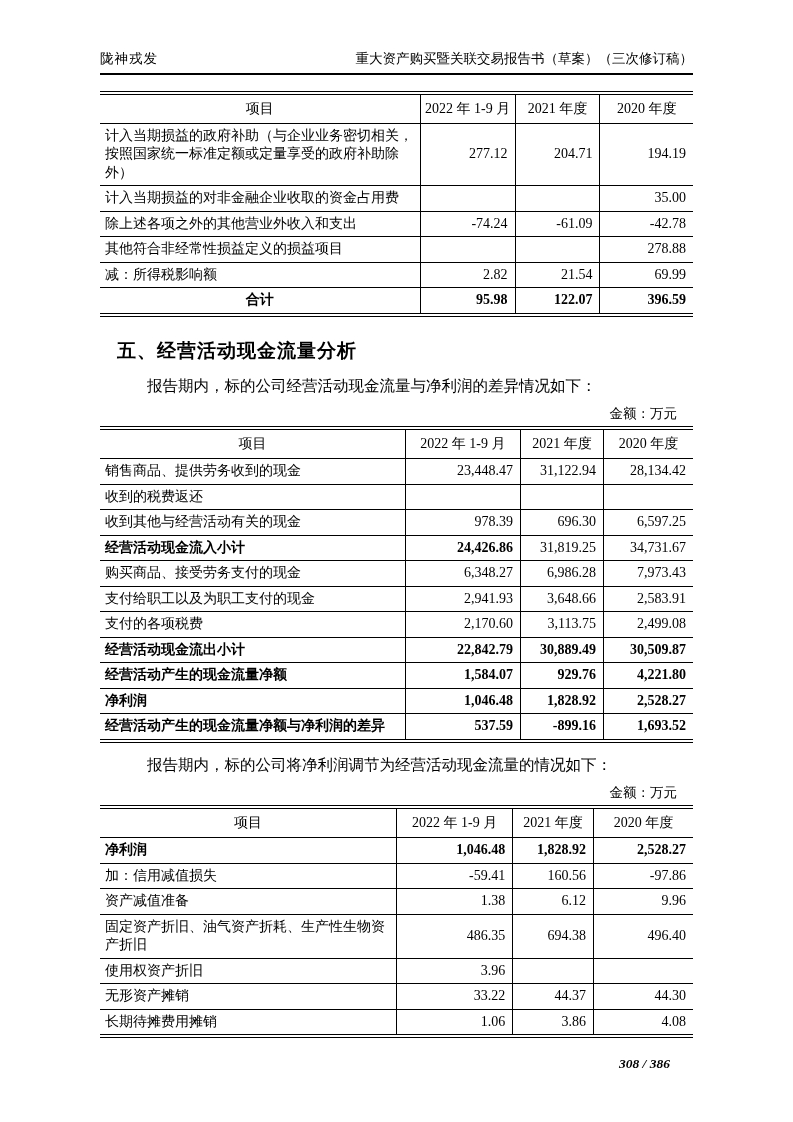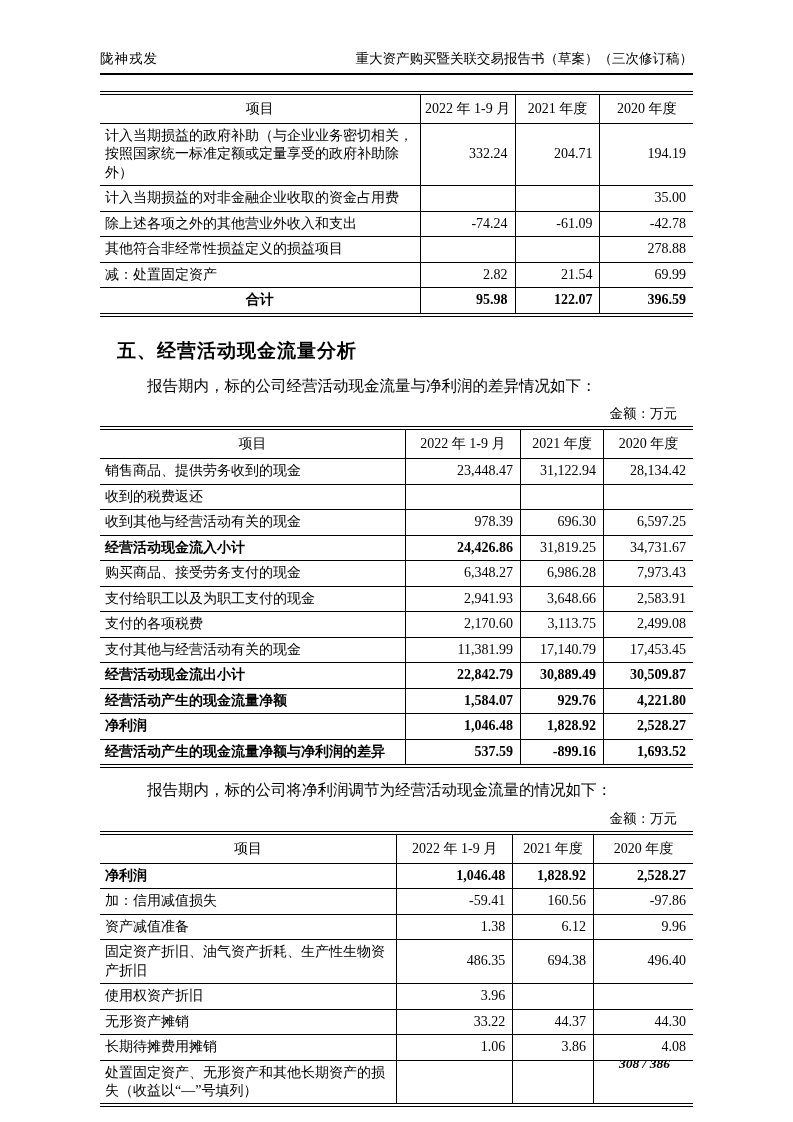--- a/index.html
+++ b/index.html
@@ -62,21 +62,21 @@
         <tr>
           <th>项目</th>
           <th>2022 年 1-9 月</th>
           <th>2021 年度</th>
           <th>2020 年度</th>
         </tr>
       </thead>
       <tbody>
         <tr>
           <td class="lbl">计入当期损益的政府补助（与企业业务密切相关，按照国家统一标准定额或定量享受的政府补助除外）</td>
-          <td class="num">332.24</td>
+          <td class="num">277.12</td>
           <td class="num">204.71</td>
           <td class="num">194.19</td>
         </tr>
         <tr>
           <td class="lbl">计入当期损益的对非金融企业收取的资金占用费</td>
           <td class="num"></td>
           <td class="num"></td>
           <td class="num">35.00</td>
         </tr>
         <tr>
@@ -85,21 +85,21 @@
           <td class="num">-61.09</td>
           <td class="num">-42.78</td>
         </tr>
         <tr>
           <td class="lbl">其他符合非经常性损益定义的损益项目</td>
           <td class="num"></td>
           <td class="num"></td>
           <td class="num">278.88</td>
         </tr>
         <tr>
-          <td class="lbl">减：处置固定资产</td>
+          <td class="lbl">减：所得税影响额</td>
           <td class="num">2.82</td>
           <td class="num">21.54</td>
           <td class="num">69.99</td>
         </tr>
         <tr>
           <td class="lbl b ctr">合计</td>
           <td class="num b">95.98</td>
           <td class="num b">122.07</td>
           <td class="num b">396.59</td>
         </tr>
@@ -164,26 +164,20 @@
           <td class="num">3,648.66</td>
           <td class="num">2,583.91</td>
         </tr>
         <tr>
           <td class="lbl">支付的各项税费</td>
           <td class="num">2,170.60</td>
           <td class="num">3,113.75</td>
           <td class="num">2,499.08</td>
         </tr>
         <tr>
-          <td class="lbl">支付其他与经营活动有关的现金</td>
-          <td class="num">11,381.99</td>
-          <td class="num">17,140.79</td>
-          <td class="num">17,453.45</td>
-        </tr>
-        <tr>
           <td class="lbl b">经营活动现金流出小计</td>
           <td class="num b">22,842.79</td>
           <td class="num b">30,889.49</td>
           <td class="num b">30,509.87</td>
         </tr>
         <tr>
           <td class="lbl b">经营活动产生的现金流量净额</td>
           <td class="num b">1,584.07</td>
           <td class="num b">929.76</td>
           <td class="num b">4,221.80</td>
@@ -258,24 +252,18 @@
           <td class="num">33.22</td>
           <td class="num">44.37</td>
           <td class="num">44.30</td>
         </tr>
         <tr>
           <td class="lbl">长期待摊费用摊销</td>
           <td class="num">1.06</td>
           <td class="num">3.86</td>
           <td class="num">4.08</td>
         </tr>
-        <tr>
-          <td class="lbl">处置固定资产、无形资产和其他长期资产的损失（收益以“—”号填列）</td>
-          <td class="num"></td>
-          <td class="num"></td>
-          <td class="num"></td>
-        </tr>
       </tbody>
     </table>
 
   <div class="footer">308 / 386</div>
 
 </div>
 
 </body></html>

